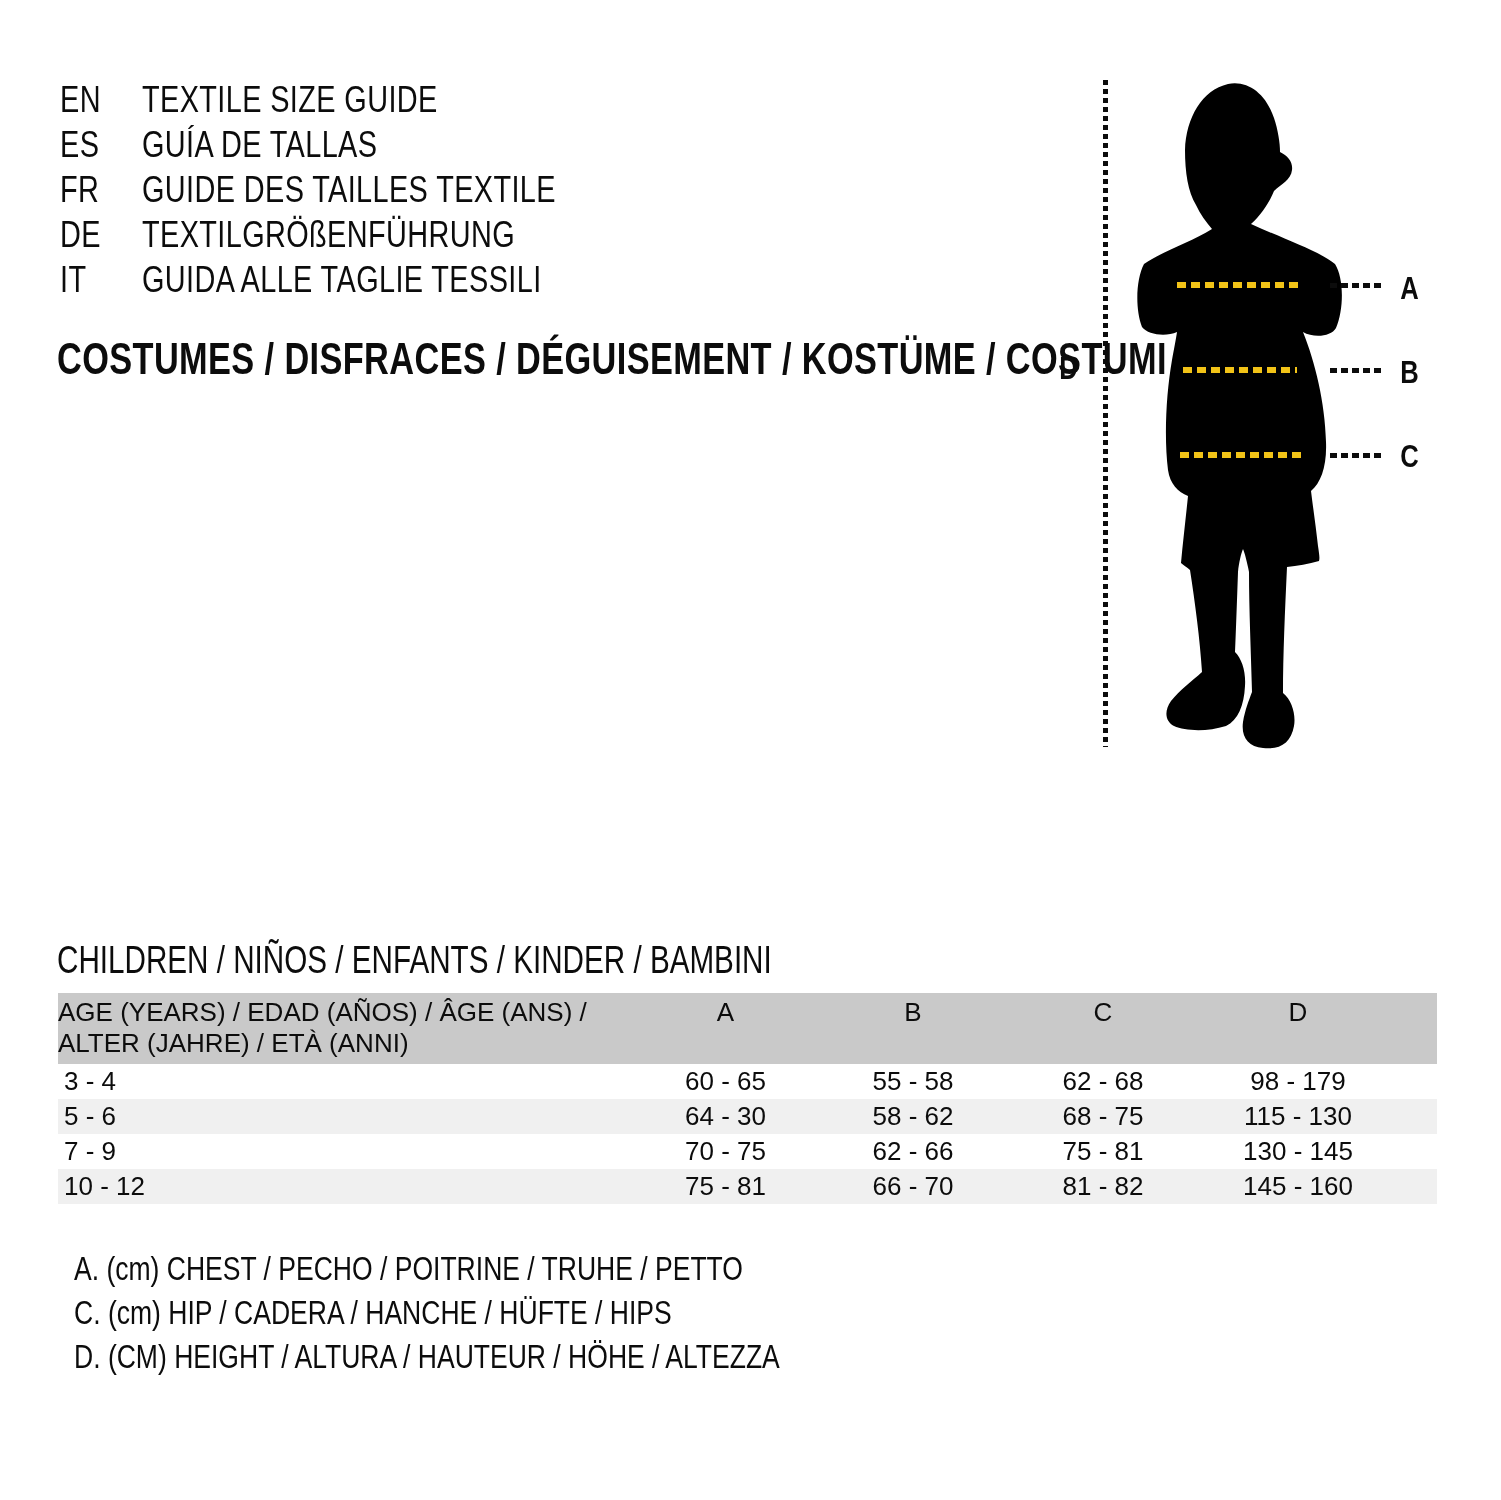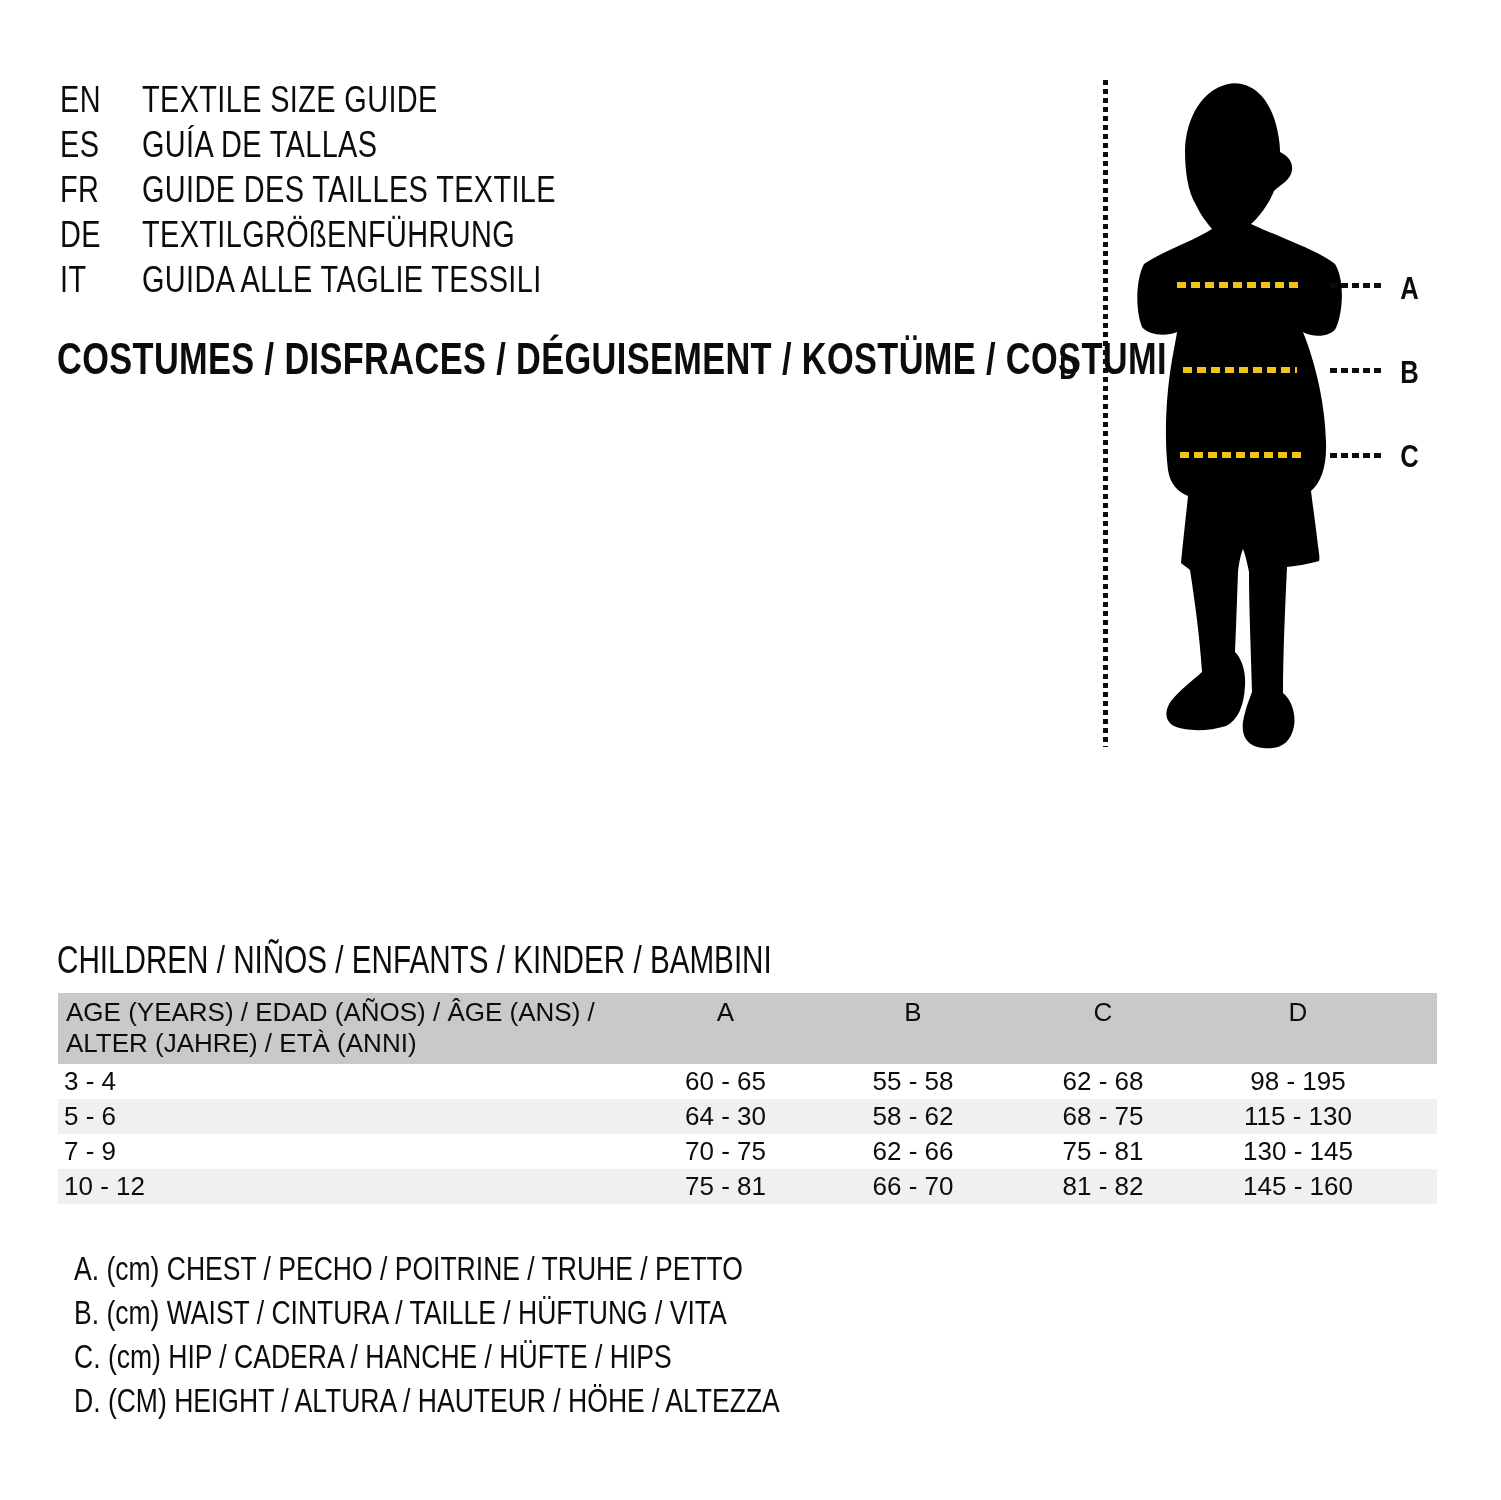--- a/index.html
+++ b/index.html
@@ -111,21 +111,21 @@
   }
   table.size-table th {
     font-weight: 400;
     vertical-align: top;
     padding-top: 4px;
     line-height: 31px;
     text-align: center;
   }
   table.size-table th.age-col {
     text-align: left;
-    padding-left: 8px;
+    padding-left: 0;
   }
   table.size-table tbody tr { height: 35px; }
   table.size-table tbody tr.alt { background: var(--row-alt); }
   table.size-table td { text-align: center; }
   table.size-table td.age-col {
     text-align: left;
     padding-left: 6px;
   }
 
   
@@ -260,21 +260,21 @@
           <th>D</th>
           <th></th>
         </tr>
       </thead>
       <tbody>
         <tr>
           <td class="age-col">3 - 4</td>
           <td>60 - 65</td>
           <td>55 - 58</td>
           <td>62 - 68</td>
-          <td>98 - 195</td>
+          <td>98 - 179</td>
           <td></td>
         </tr>
         <tr class="alt">
           <td class="age-col">5 - 6</td>
           <td>64 - 30</td>
           <td>58 - 62</td>
           <td>68 - 75</td>
           <td>115 - 130</td>
           <td></td>
         </tr>
@@ -296,23 +296,20 @@
         </tr>
       </tbody>
     </table>
   </div>
 
   <div class="legend">
     <div class="legend-item">
         <span class="cond">A. (cm) CHEST / PECHO / POITRINE / TRUHE / PETTO</span>
       </div>
     <div class="legend-item">
-        <span class="cond">B. (cm) WAIST / CINTURA / TAILLE / HÜFTUNG / VITA</span>
-      </div>
-    <div class="legend-item">
         <span class="cond">C. (cm) HIP / CADERA / HANCHE / HÜFTE / HIPS</span>
       </div>
     <div class="legend-item">
         <span class="cond">D. (CM) HEIGHT / ALTURA / HAUTEUR / HÖHE / ALTEZZA</span>
       </div>
   </div>
 
 </div>
 
 </body></html>

